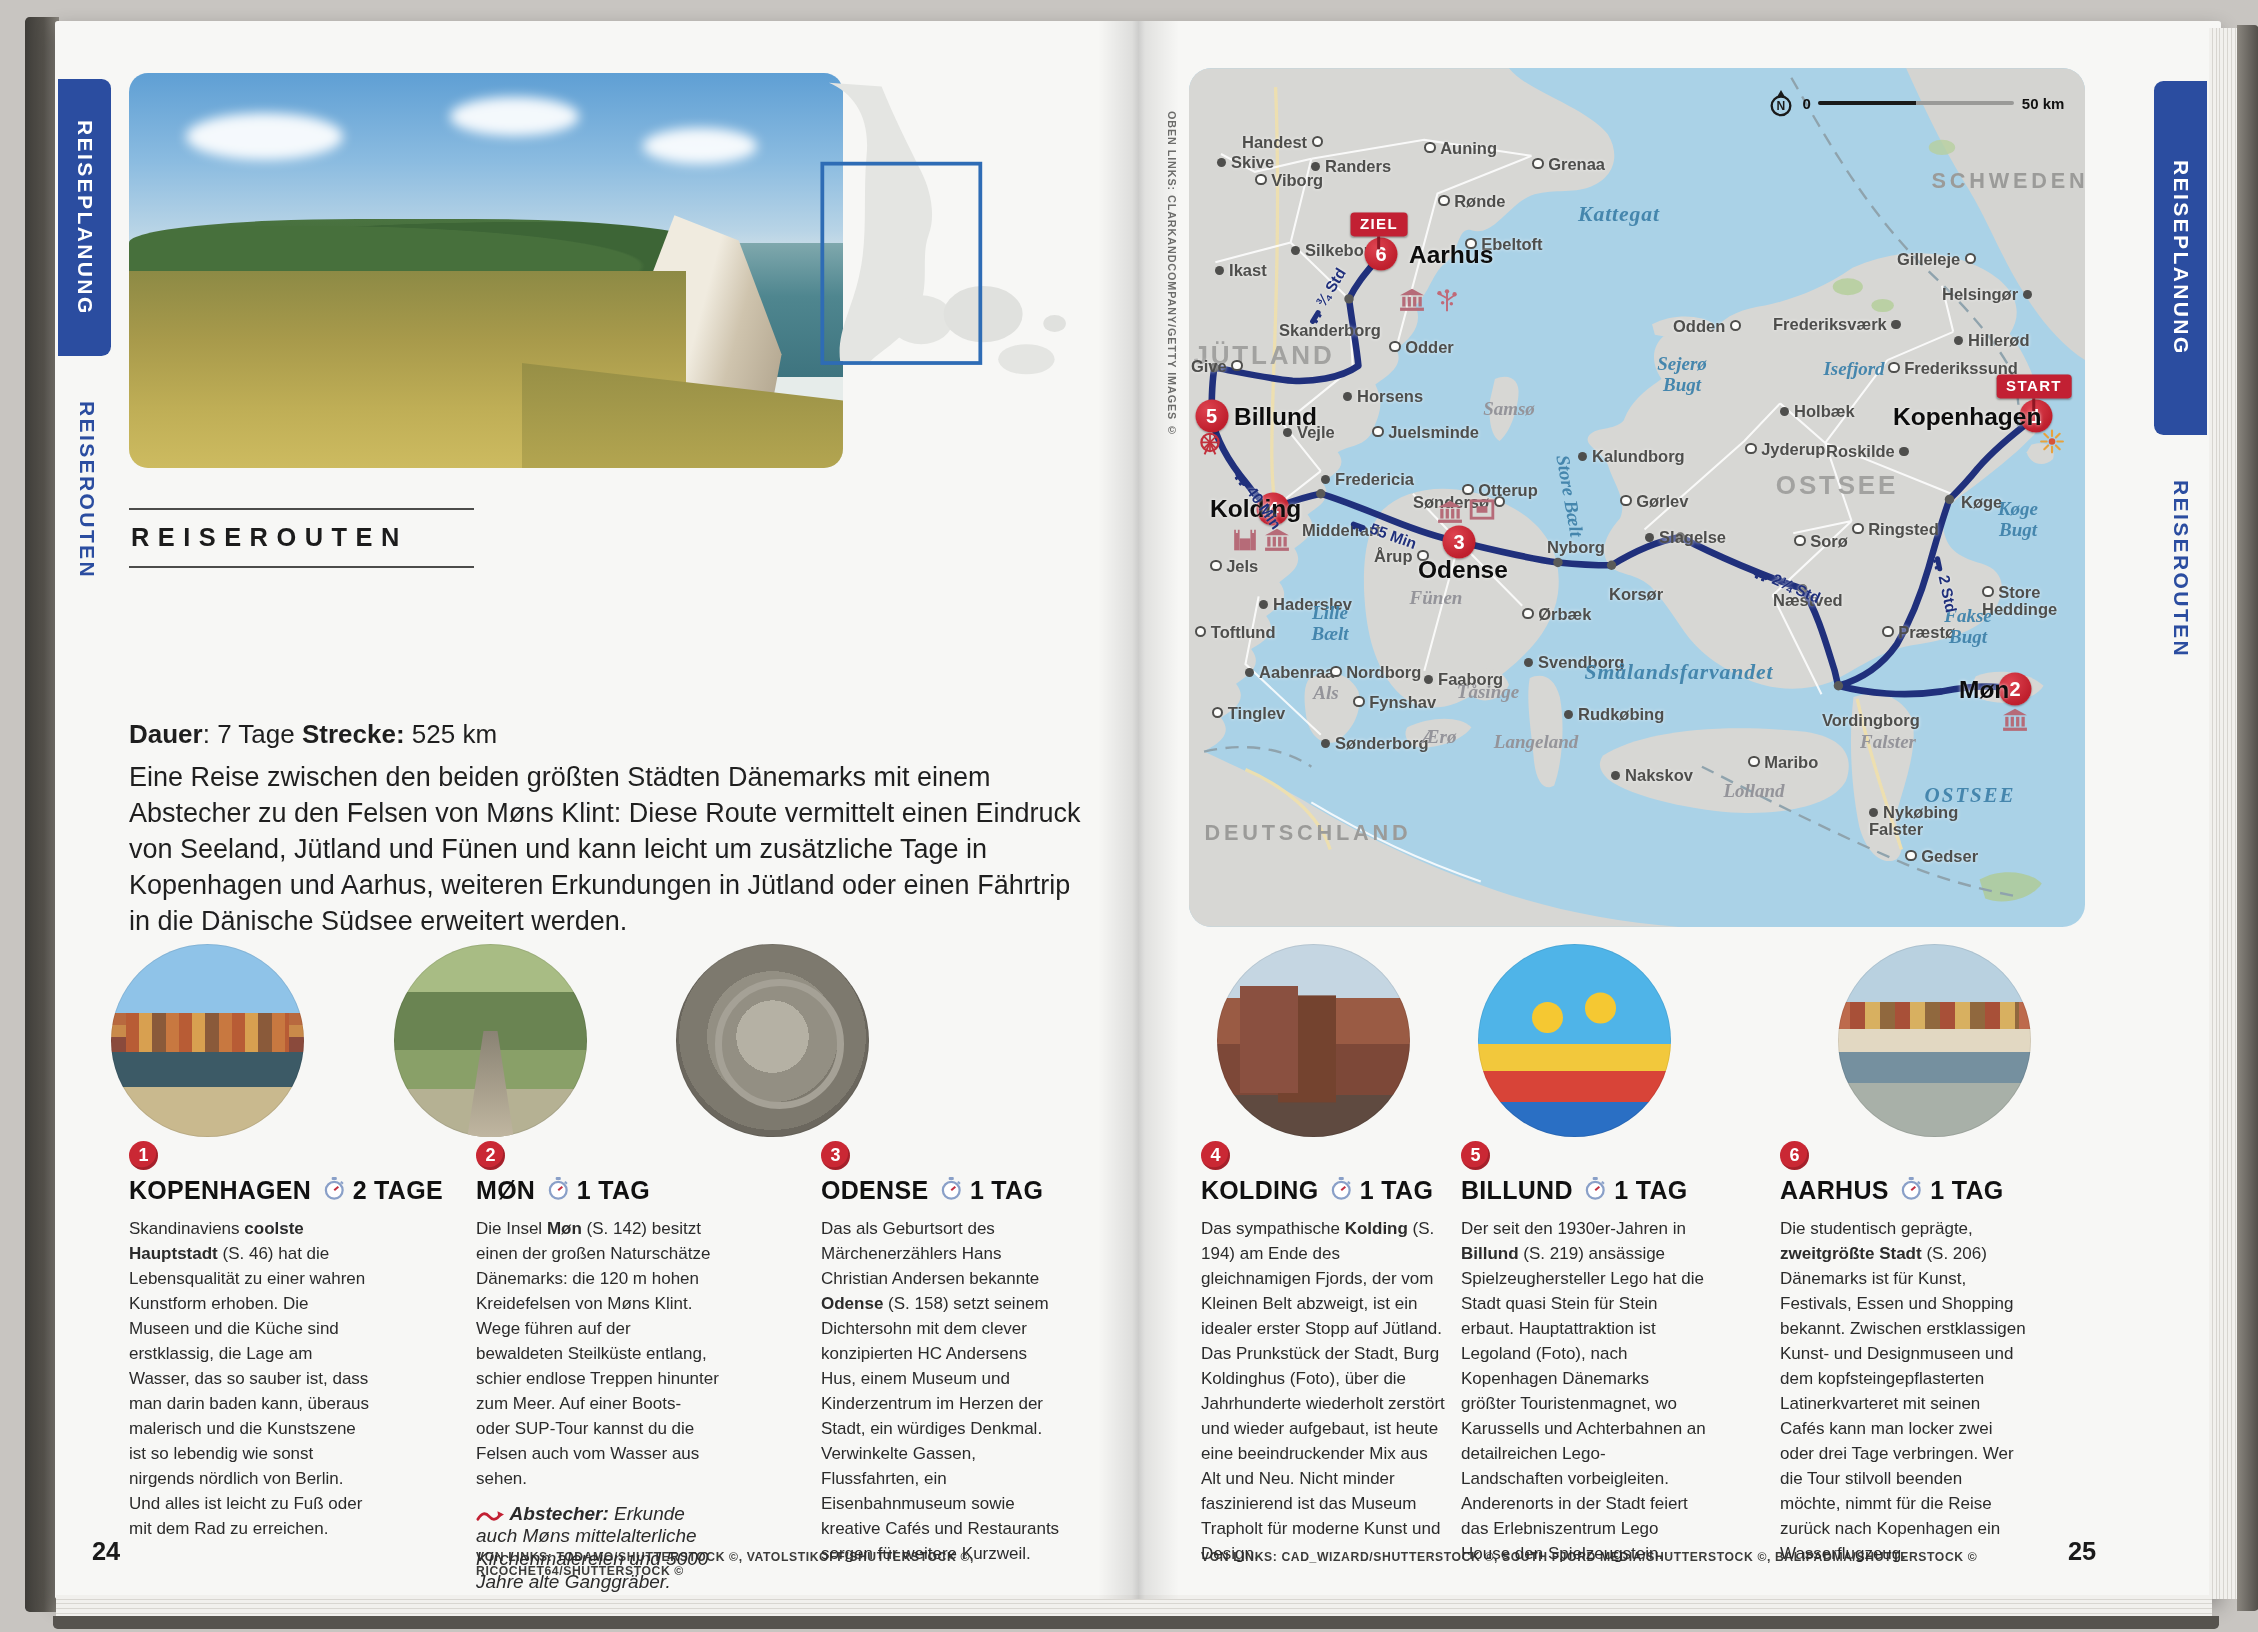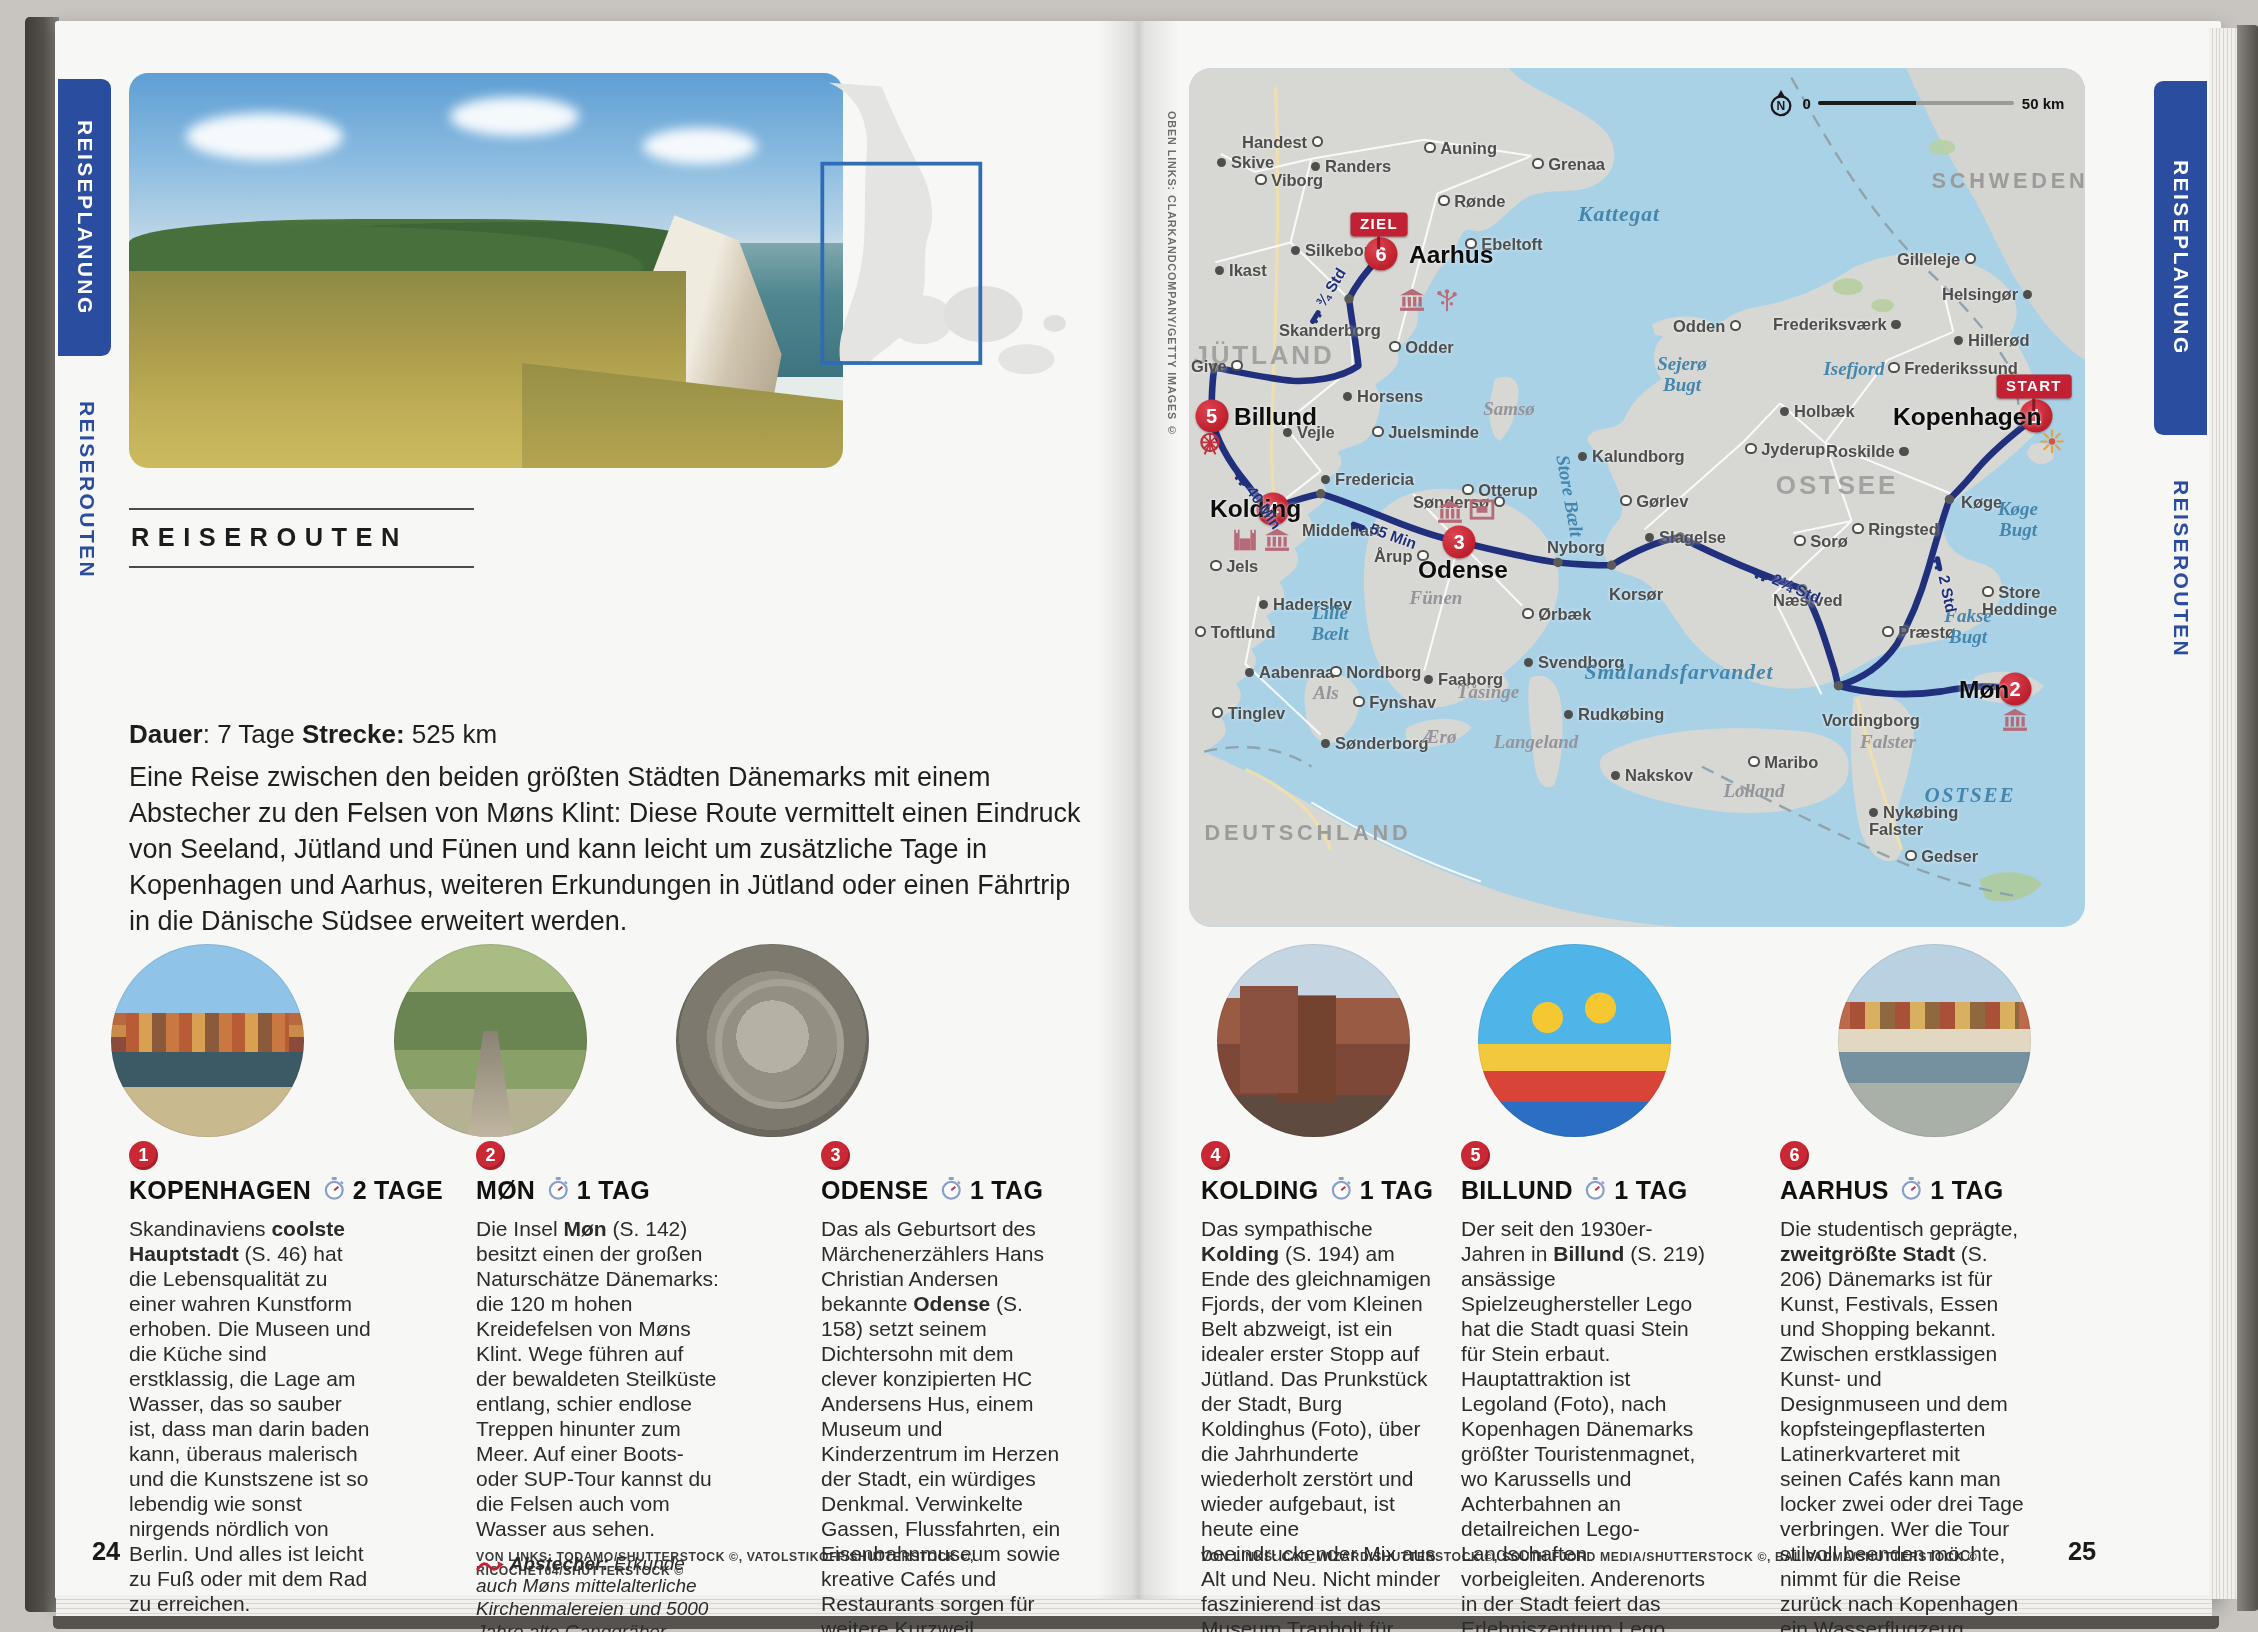--- a/index.html
+++ b/index.html
@@ -60,21 +60,21 @@
   .photo.lego{background:linear-gradient(180deg,#4fb4e8 0 52%,#f2c83c 52% 66%,#d84438 66% 82%,#2a6fc4 82%);}
   .photo.lego:before{content:"";position:absolute;left:28%;top:30%;width:16%;height:16%;border-radius:50%;background:#f5c832;box-shadow:53px -9.4px 0 #f5c832;}
   .photo.aarhus-harbor{background:linear-gradient(180deg,#b9d1e0 0 30%,#bd6a4c 30% 44%,#e2d8c2 44% 56%,#75909f 56% 72%,#a8b0a8 72%);}
   .photo.aarhus-harbor:before{content:"";position:absolute;left:6%;top:30%;width:88%;height:14%;background:repeating-linear-gradient(90deg,#a85038 0 15px,#d8b060 15px 30px,#90683e 30px 45px);}
   
   .col{position:absolute;top:1141px;}
   .badge{width:29px;height:29px;border-radius:50%;background:#ca2834;color:#fff;font-weight:700;font-size:18px;
          display:flex;align-items:center;justify-content:center;box-shadow:inset -1.9px -2.8px 0 rgba(0,0,0,.18);}
   .col-head{display:flex;align-items:center;gap:6.6px;margin-top:5.6px;font-size:25px;font-weight:800;color:#111;letter-spacing:0.3px;white-space:nowrap;}
   .col-head .sw{flex:0 0 auto;margin-left:3.8px;}
-  .col-body{margin-top:10.4px;font-size:21px;line-height:25px;color:#2b2b2b;}
+  .col-body{margin-top:10.4px;font-size:17px;line-height:25px;color:#2b2b2b;}
   .col-extra{margin-top:11.3px;font-size:19px;line-height:22.6px;font-style:italic;color:#2b2b2b;position:relative;padding-left:0;}
   .col-extra svg{vertical-align:-3.8px;margin-right:5.6px;}
   
   .map{position:absolute;left:1189px;top:68px;width:896px;height:859px;border-radius:22.6px;overflow:hidden;background:#aad2e7;}
   .map svg.base{position:absolute;inset:0;}
   .map-credit{position:absolute;left:1166px;top:111px;height:527px;writing-mode:vertical-rl;
               font-size:10.8px;font-weight:700;letter-spacing:0.9px;color:#6e6e6c;}
   .mlabel{position:absolute;white-space:pre-line;}
   .mlabel.city{font-size:16.5px;font-weight:700;color:#4e4e4c;line-height:1.05;text-shadow:0 0 3.8px rgba(255,255,255,.75);}
   .mlabel.region{font-size:26px;font-weight:600;letter-spacing:2.8px;color:#a2a2a0;transform:translate(-50%,-50%);}

